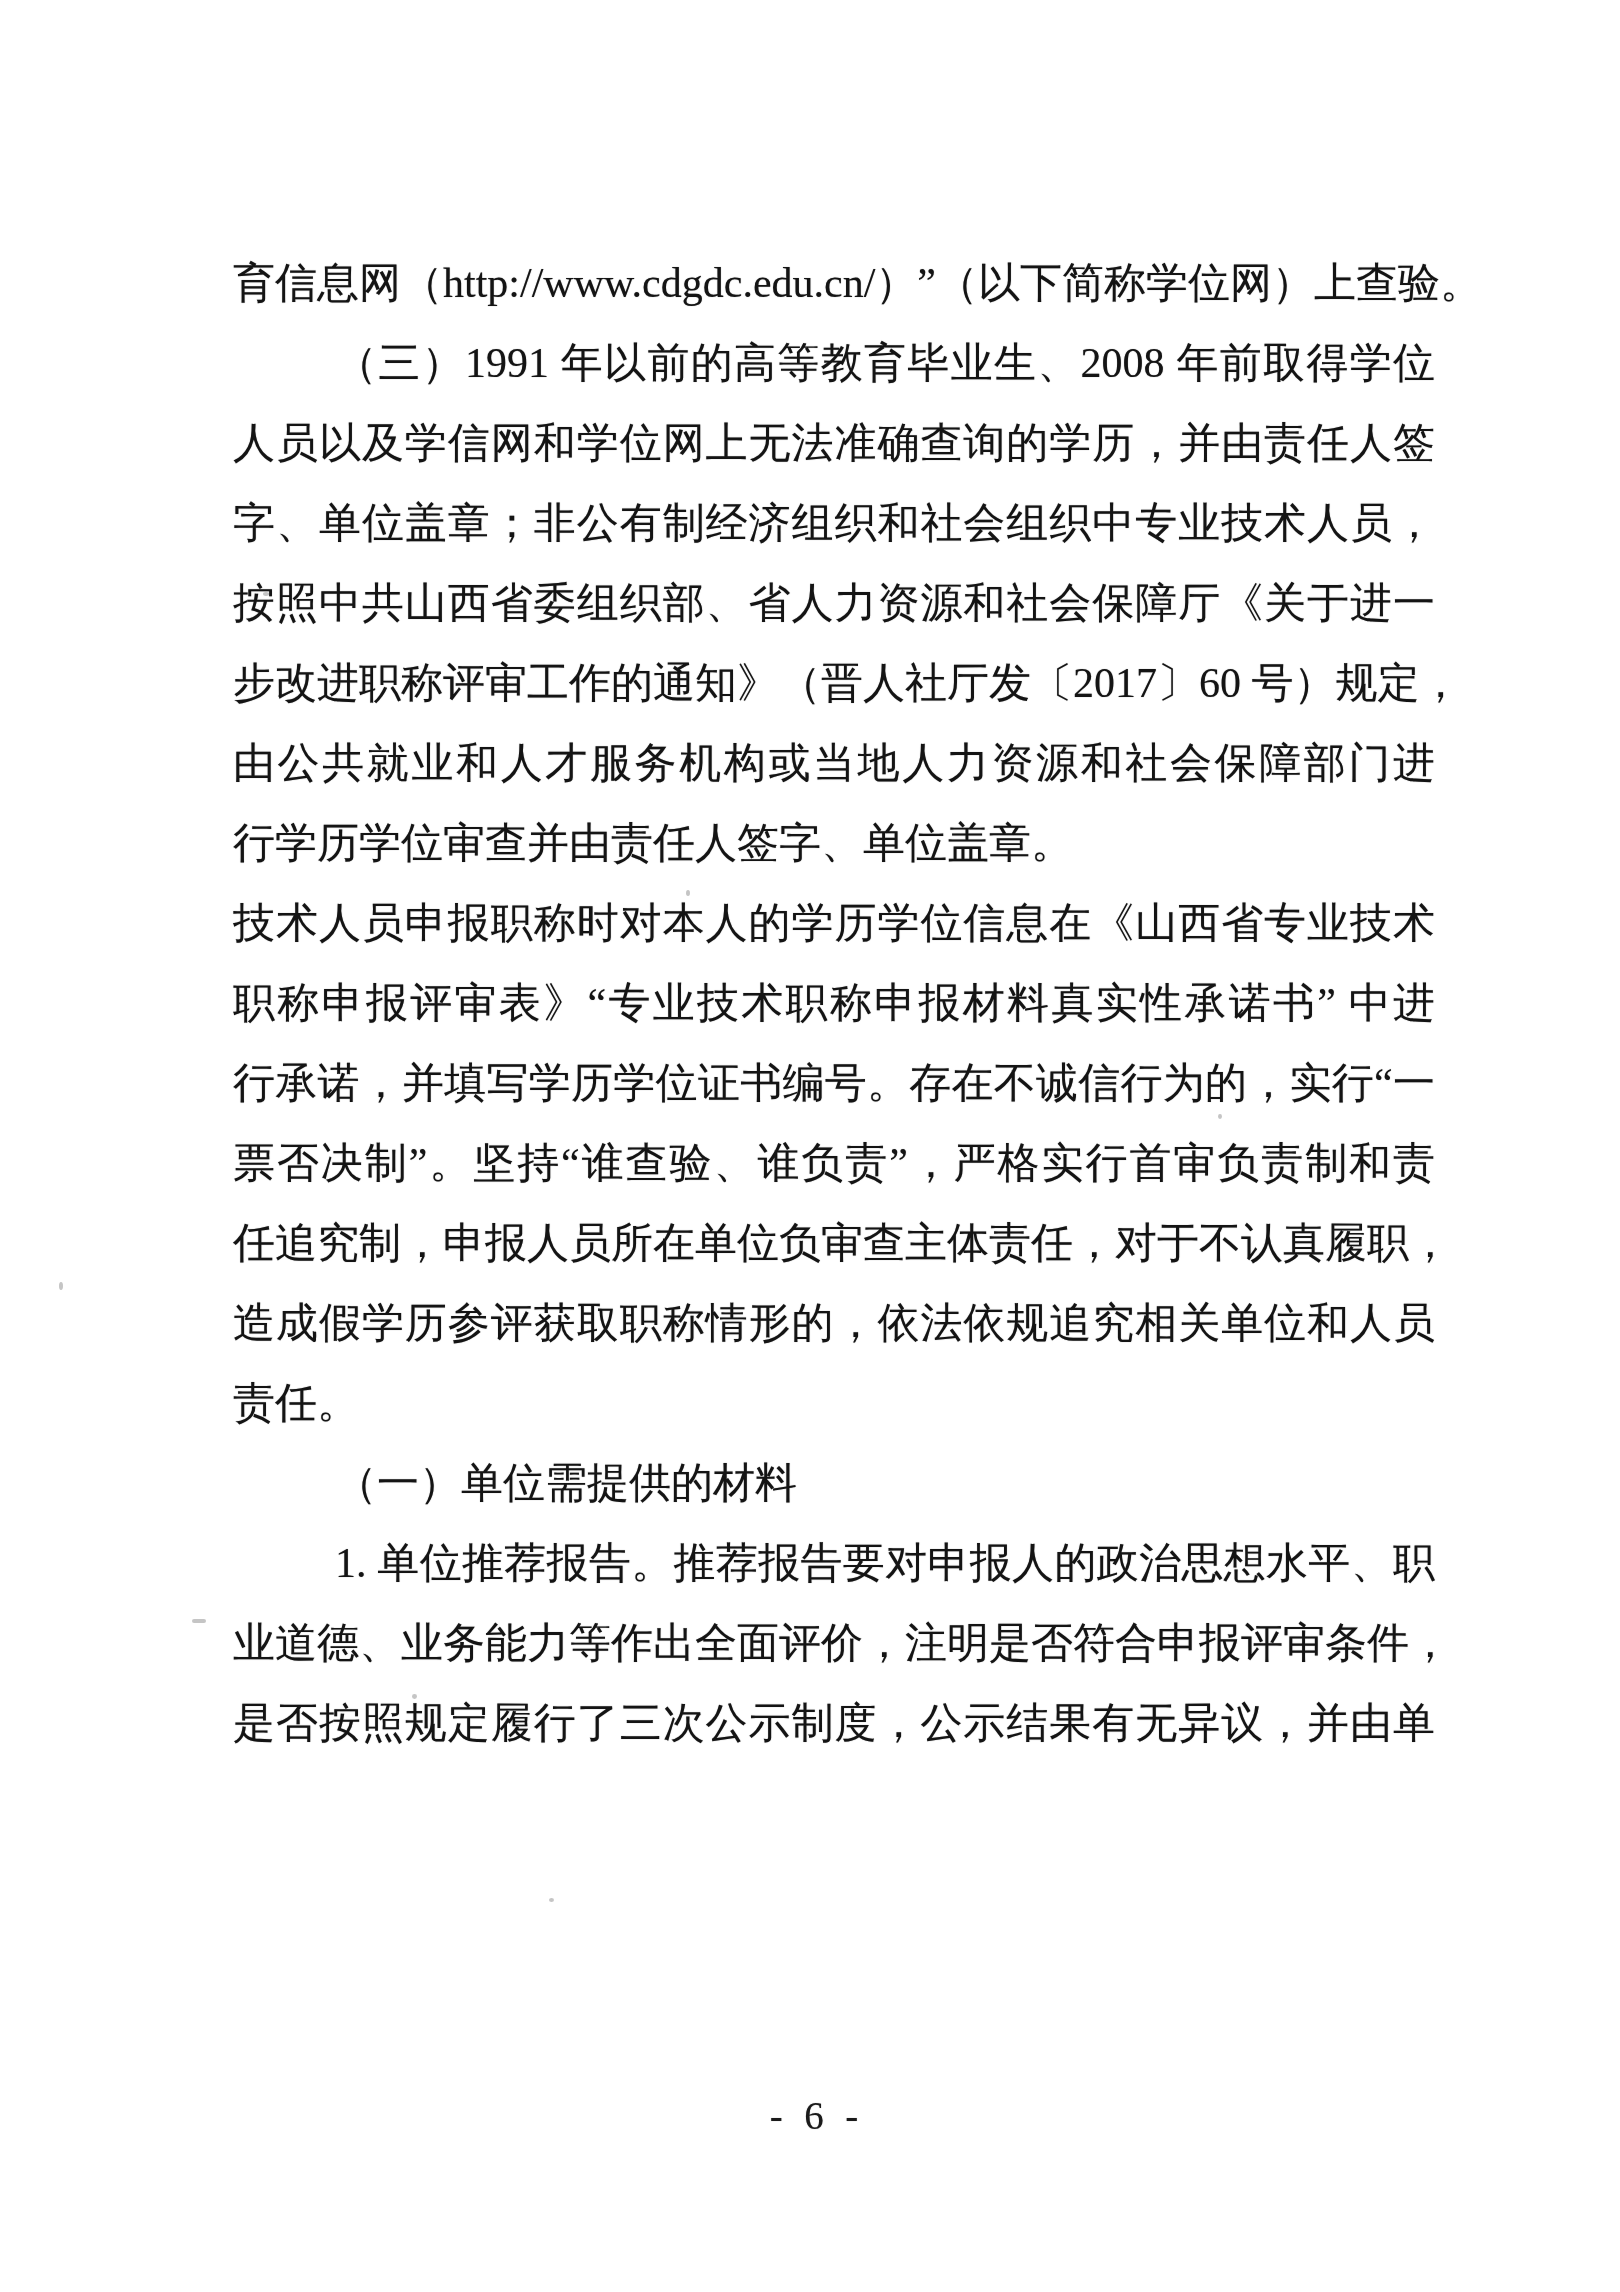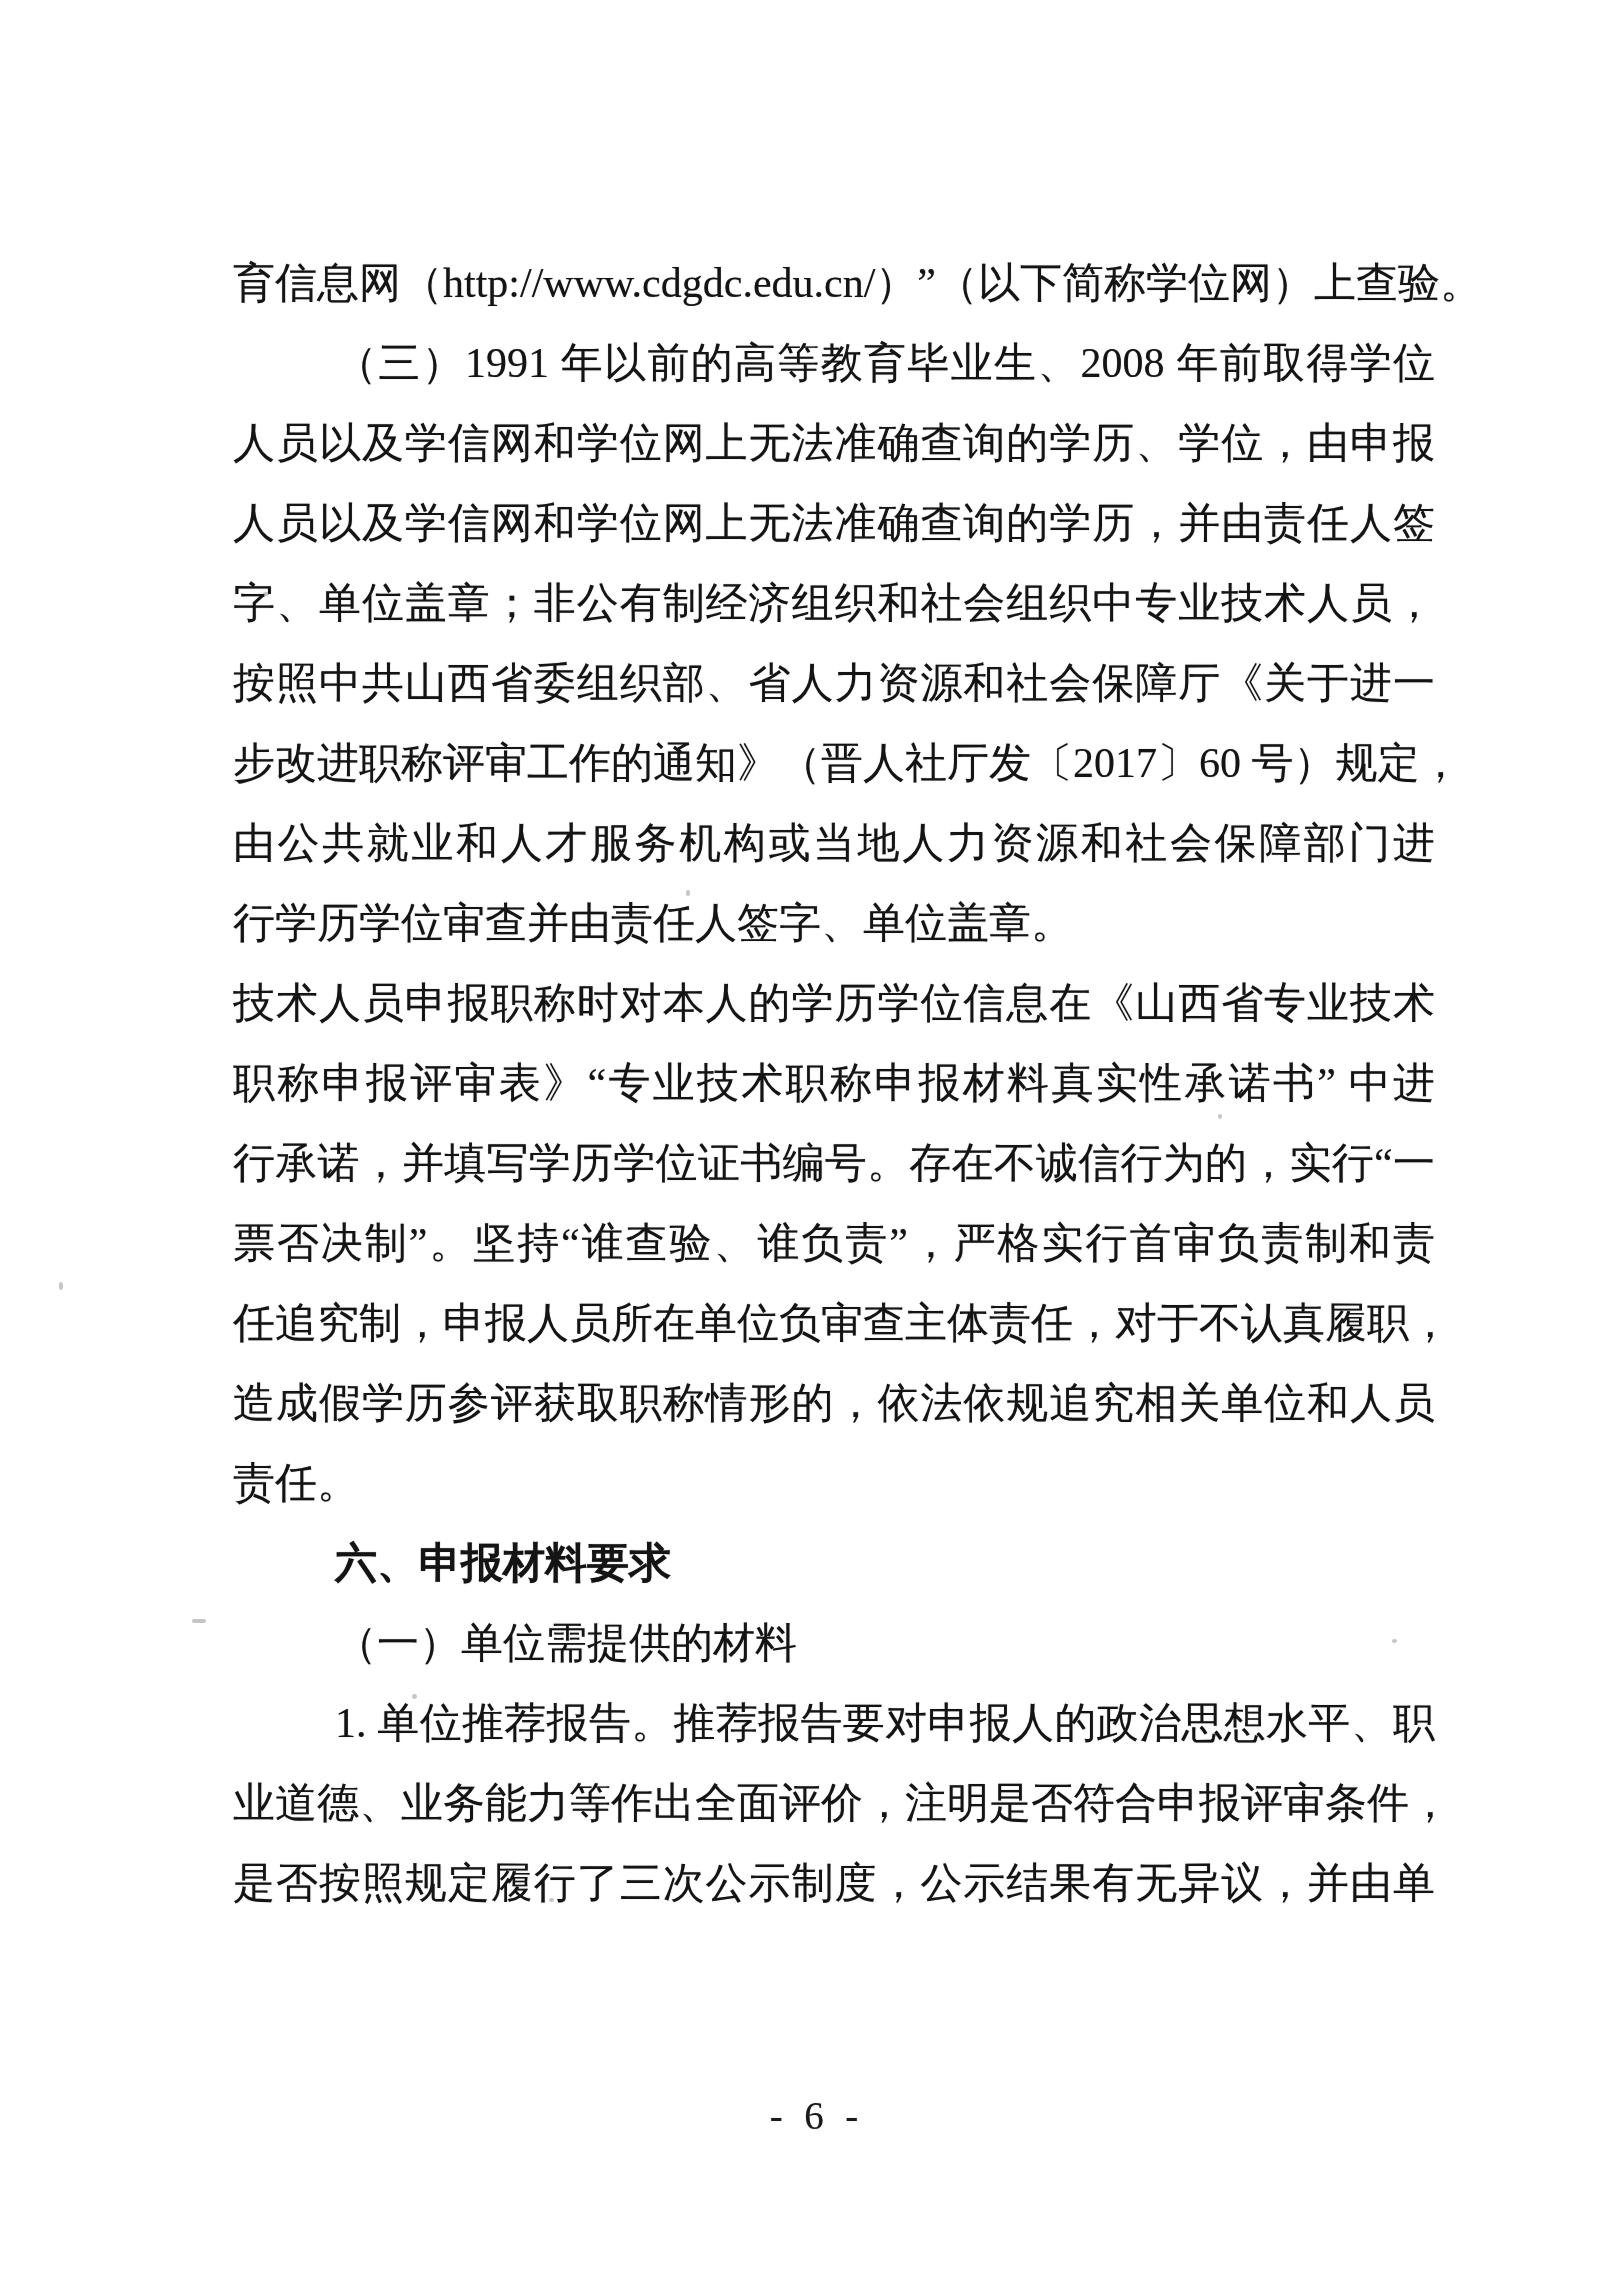--- a/index.html
+++ b/index.html
@@ -58,35 +58,33 @@
   }
 </style>
 </head>
 <body>
 
 <div class="page">
 
   <div class="textblock">
     <div class="line">育信息网（http://www.cdgdc.edu.cn/）”（以下简称学位网）上查验。</div>
     <div class="line ind">（三）1991 年以前的高等教育毕业生、2008 年前取得学位</div>
-    <div class="line">人员以及学信网和学位网上无法准确查询的学历、学位，由申报</div>
     <div class="line">人员以及学信网和学位网上无法准确查询的学历，并由责任人签</div>
     <div class="line">字、单位盖章；非公有制经济组织和社会组织中专业技术人员，</div>
     <div class="line">按照中共山西省委组织部、省人力资源和社会保障厅《关于进一</div>
     <div class="line">步改进职称评审工作的通知》（晋人社厅发〔2017〕60 号）规定，</div>
     <div class="line">由公共就业和人才服务机构或当地人力资源和社会保障部门进</div>
     <div class="line end">行学历学位审查并由责任人签字、单位盖章。</div>
     <div class="line">技术人员申报职称时对本人的学历学位信息在《山西省专业技术</div>
     <div class="line">职称申报评审表》“专业技术职称申报材料真实性承诺书” 中进</div>
     <div class="line">行承诺，并填写学历学位证书编号。存在不诚信行为的，实行“一</div>
     <div class="line">票否决制”。坚持“谁查验、谁负责”，严格实行首审负责制和责</div>
     <div class="line">任追究制，申报人员所在单位负审查主体责任，对于不认真履职，</div>
     <div class="line">造成假学历参评获取职称情形的，依法依规追究相关单位和人员</div>
     <div class="line end">责任。</div>
-    <div class="line ind end h">六、申报材料要求</div>
     <div class="line ind end">（一）单位需提供的材料</div>
     <div class="line ind">1. 单位推荐报告。推荐报告要对申报人的政治思想水平、职</div>
     <div class="line">业道德、业务能力等作出全面评价，注明是否符合申报评审条件，</div>
     <div class="line">是否按照规定履行了三次公示制度，公示结果有无异议，并由单</div>
   </div>
 
   <div class="footer">- 6 -</div>
 
   <div class="speck" style="left:192px;top:1619px;width:13.7px;height:3.9px;border-radius:2px;"></div>
   <div class="speck" style="left:412px;top:1694px;width:4.9px;height:4.9px;"></div>

